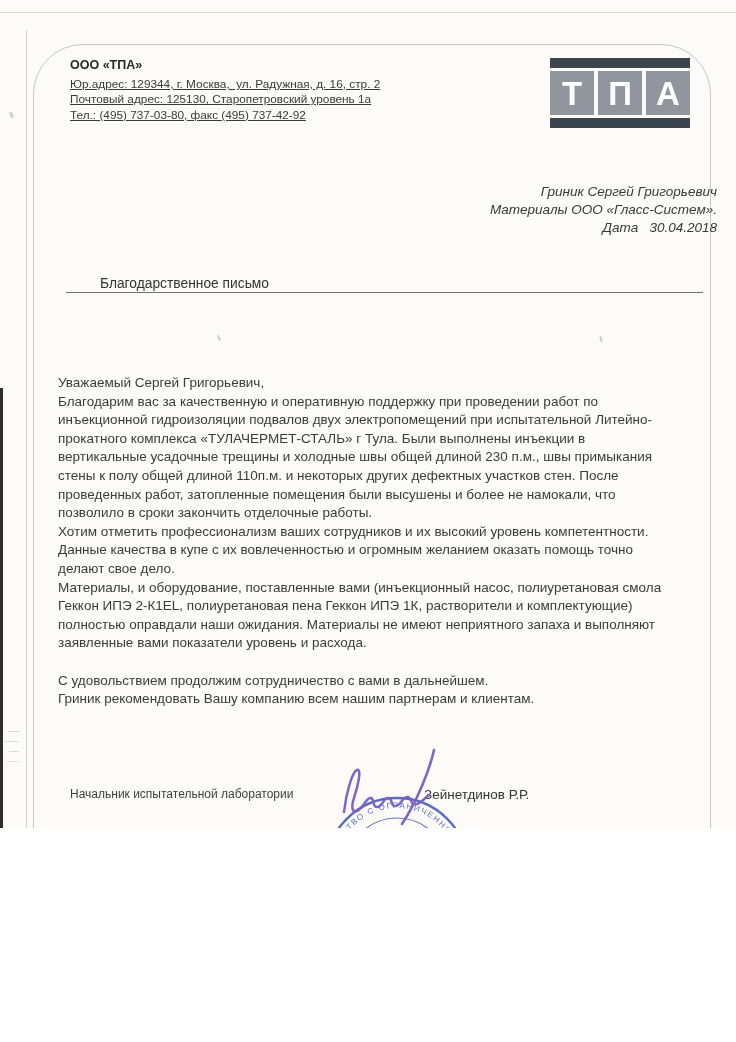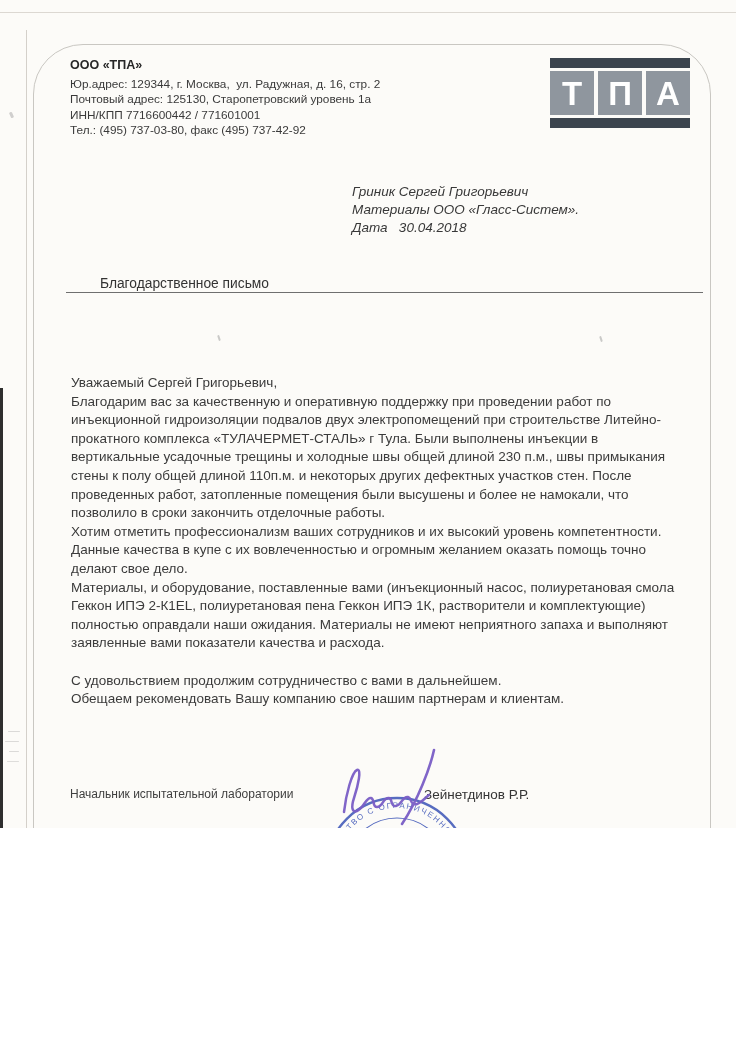--- a/index.html
+++ b/index.html
@@ -16,42 +16,42 @@
   .scan-bottom-line { position:absolute; left:0; top:1036px; width:736px; height:1px; background:#ccc8c2; }
   .sheet-border {
     position:absolute; left:33px; top:44px; width:676px; height:984px;
     border:1px solid #c9c7c2; border-radius:50px; background:transparent;
   }
   .artifact { position:absolute; background:#8f8f8f; border-radius:1px; }
 
   
   .header-block { position:absolute; left:70px; top:57px; }
   .company-name { font-size:12.5px; font-weight:bold; color:#272727; margin-bottom:4px; line-height:16px; }
-  .addr-line    { font-size:11.8px; line-height:15.4px; color:#3a3a3a; white-space:pre; }
+  .addr-line    { font-size:11.8px; line-height:15.4px; color:#3a3a3a; white-space:pre;text-decoration:underline; }
 
   
   .logo { position:absolute; left:550px; top:58px; width:140px; }
   .logo-bar { height:10px; background:#3c454e; }
   .logo-tiles { display:flex; gap:4px; margin:3px 0; }
   .logo-tile {
     width:44px; height:44px; background:#8f969e; color:#ffffff;
     font-weight:bold; font-size:33px; line-height:45px; text-align:center;
     font-family:"Liberation Sans",sans-serif;
   }
 
   
-  .recipient { position:absolute; left:352px; top:183px; width:341px; font-style:italic; }
+  .recipient { position:absolute; left:376px; top:183px; width:341px; text-align:right; font-style:italic; }
   .recipient-line { font-size:13.5px; line-height:18px; color:#383838; white-space:pre; }
 
   
   .doc-title { position:absolute; left:68px; top:276px; font-size:13.8px; color:#333;margin-left:32px; }
   .title-underline { position:absolute; left:66px; top:292px; width:637px; height:1px; background:#6f6f6f; }
 
   
-  .body-text { position:absolute; left:71px; top:374px; width:648px; }
+  .body-text { position:absolute; left:58px; top:374px; width:648px; }
   .body-line { font-size:13.5px; line-height:18.6px; color:#3b3b3b; white-space:pre; }
 
   
   .signature-title { position:absolute; left:70px;  top:787px; font-size:12px; color:#404040; }
   .signature-name  { position:absolute; left:424px; top:787px; font-size:13.5px; color:#353535; }
 
   .stamp-svg { position:absolute; left:319px; top:791px; width:156px; height:156px; opacity:.87; }
   .sig-svg   { position:absolute; left:318px; top:742px; width:160px; height:90px; opacity:.95; }
 </style>
 </head>
@@ -75,21 +75,20 @@
   <div class="artifact" style="left:118px; top:1000px; width:16px; height:2px; opacity:.18;"></div>
   <div class="artifact" style="left:286px; top:998px;  width:14px; height:2px; opacity:.18;"></div>
   <div class="artifact" style="left:450px; top:999px;  width:14px; height:2px; opacity:.18;"></div>
   <div class="artifact" style="left:612px; top:1000px; width:14px; height:2px; opacity:.18;"></div>
 
   <div class="header-block">
     <div class="company-name">ООО «ТПА»</div>
     <div>
         <div class="addr-line">Юр.адрес: 129344, г. Москва,&nbsp; ул. Радужная, д. 16, стр. 2</div>
         <div class="addr-line">Почтовый адрес: 125130, Старопетровский уровень 1а</div>
-        <div class="addr-line">ИНН/КПП 7716600442 / 771601001</div>
         <div class="addr-line">Тел.: (495) 737-03-80, факс (495) 737-42-92</div>
       </div>
   </div>
 
   <div class="logo">
     <div class="logo-bar"></div>
     <div class="logo-tiles">
         <div class="logo-tile">Т</div>
         <div class="logo-tile">П</div>
         <div class="logo-tile">А</div>
@@ -102,36 +101,36 @@
       <div class="recipient-line">Материалы ООО «Гласс-Систем».</div>
       <div class="recipient-line">Дата&nbsp;&nbsp;&nbsp;30.04.2018</div>
     </div>
 
   <div class="doc-title">Благодарственное письмо</div>
   <div class="title-underline"></div>
 
   <div class="body-text">
       <div class="body-line">Уважаемый Сергей Григорьевич,</div>
       <div class="body-line">Благодарим вас за качественную и оперативную поддержку при проведении работ по</div>
-      <div class="body-line">инъекционной гидроизоляции подвалов двух электропомещений при строительстве Литейно-</div>
+      <div class="body-line">инъекционной гидроизоляции подвалов двух электропомещений при испытательной Литейно-</div>
       <div class="body-line">прокатного комплекса «ТУЛАЧЕРМЕТ-СТАЛЬ» г Тула. Были выполнены инъекции в</div>
       <div class="body-line">вертикальные усадочные трещины и холодные швы общей длиной 230 п.м., швы примыкания</div>
       <div class="body-line">стены к полу общей длиной 110п.м. и некоторых других дефектных участков стен. После</div>
       <div class="body-line">проведенных работ, затопленные помещения были высушены и более не намокали, что</div>
       <div class="body-line">позволило в сроки закончить отделочные работы.</div>
       <div class="body-line">Хотим отметить профессионализм ваших сотрудников и их высокий уровень компетентности.</div>
       <div class="body-line">Данные качества в купе с их вовлеченностью и огромным желанием оказать помощь точно</div>
       <div class="body-line">делают свое дело.</div>
       <div class="body-line">Материалы, и оборудование, поставленные вами (инъекционный насос, полиуретановая смола</div>
       <div class="body-line">Геккон ИПЭ 2-К1EL, полиуретановая пена Геккон ИПЭ 1К, растворители и комплектующие)</div>
       <div class="body-line">полностью оправдали наши ожидания. Материалы не имеют неприятного запаха и выполняют</div>
-      <div class="body-line">заявленные вами показатели качества и расхода.</div>
+      <div class="body-line">заявленные вами показатели уровень и расхода.</div>
       <div class="body-line">&nbsp;</div>
       <div class="body-line">С удовольствием продолжим сотрудничество с вами в дальнейшем.</div>
-      <div class="body-line">Обещаем рекомендовать Вашу компанию свое нашим партнерам и клиентам.</div>
+      <div class="body-line">Гриник рекомендовать Вашу компанию всем нашим партнерам и клиентам.</div>
     </div>
 
   <div class="signature-title">Начальник испытательной лаборатории</div>
   <div class="signature-name">Зейнетдинов Р.Р.</div>
 
   <svg class="stamp-svg" viewBox="0 0 156 156">
     <circle cx="78" cy="78" r="71" fill="none" stroke-width="2.4" stroke="#3f57b8"></circle>
     <circle cx="78" cy="78" r="51" fill="none" stroke-width="1.2" stroke="#3f57b8"></circle>
     <defs>
       <path id="stampOuterPath" d="M 17,78 A 61,61 0 1,1 139,78 A 61,61 0 1,1 17,78"></path>

